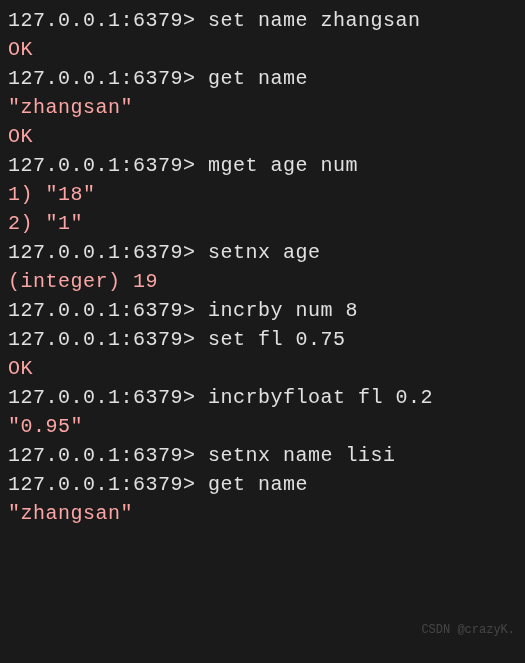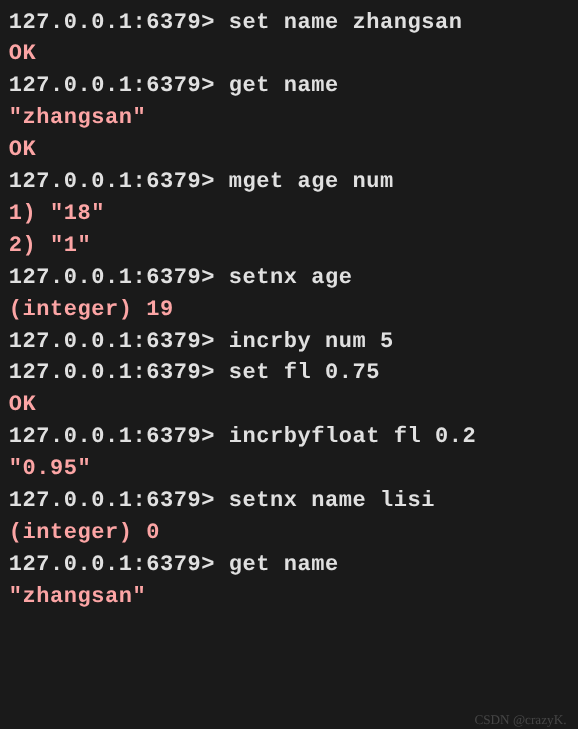--- a/index.html
+++ b/index.html
@@ -16,59 +16,57 @@
       padding: 6px 8px;
       width: 525px;
       height: 663px;
       overflow: hidden;
       letter-spacing: 0.5px;
       position: relative;
     }
     .line {
       white-space: pre-wrap;
       word-break: break-all;
-      font-weight: bold;
     }
     .prompt {
       color: #e0e0e0;
     }
     .command {
       color: #e0e0e0;
     }
     .output {
       color: #fca5a5;
     }
     .watermark {
       position: absolute;
-      bottom: 0;
+      bottom: 24px;
       right: 10px;
       color: rgba(200, 200, 200, 0.25);
       font-size: 12px;
-      font-family: Liberation Serif, serif;
+      font-family: Liberation Mono, monospace;
       letter-spacing: 0;
     }
   </style>
 </head>
 <body>
 
 <div id="terminal-container">
     <div class="line"><span class="prompt">127.0.0.1:6379&gt;</span><span class="command"> set name zhangsan</span></div>
     <div class="line"><span class="output">OK</span></div>
     <div class="line"><span class="prompt">127.0.0.1:6379&gt;</span><span class="command"> get name</span></div>
     <div class="line"><span class="output">"zhangsan"</span></div>
     <div class="line"><span class="output">OK</span></div>
     <div class="line"><span class="prompt">127.0.0.1:6379&gt;</span><span class="command"> mget age num</span></div>
     <div class="line"><span class="output">1) "18"</span></div>
     <div class="line"><span class="output">2) "1"</span></div>
     <div class="line"><span class="prompt">127.0.0.1:6379&gt;</span><span class="command"> setnx age</span></div>
     <div class="line"><span class="output">(integer) 19</span></div>
-    <div class="line"><span class="prompt">127.0.0.1:6379&gt;</span><span class="command"> incrby num 5</span></div>
+    <div class="line"><span class="prompt">127.0.0.1:6379&gt;</span><span class="command"> incrby num 8</span></div>
     <div class="line"><span class="prompt">127.0.0.1:6379&gt;</span><span class="command"> set fl 0.75</span></div>
     <div class="line"><span class="output">OK</span></div>
     <div class="line"><span class="prompt">127.0.0.1:6379&gt;</span><span class="command"> incrbyfloat fl 0.2</span></div>
     <div class="line"><span class="output">"0.95"</span></div>
     <div class="line"><span class="prompt">127.0.0.1:6379&gt;</span><span class="command"> setnx name lisi</span></div>
-    <div class="line"><span class="output">(integer) 0</span></div>
     <div class="line"><span class="prompt">127.0.0.1:6379&gt;</span><span class="command"> get name</span></div>
     <div class="line"><span class="output">"zhangsan"</span></div>
   </div>
 
 <div class="watermark">CSDN @crazyK.</div>
 
 </body></html>

